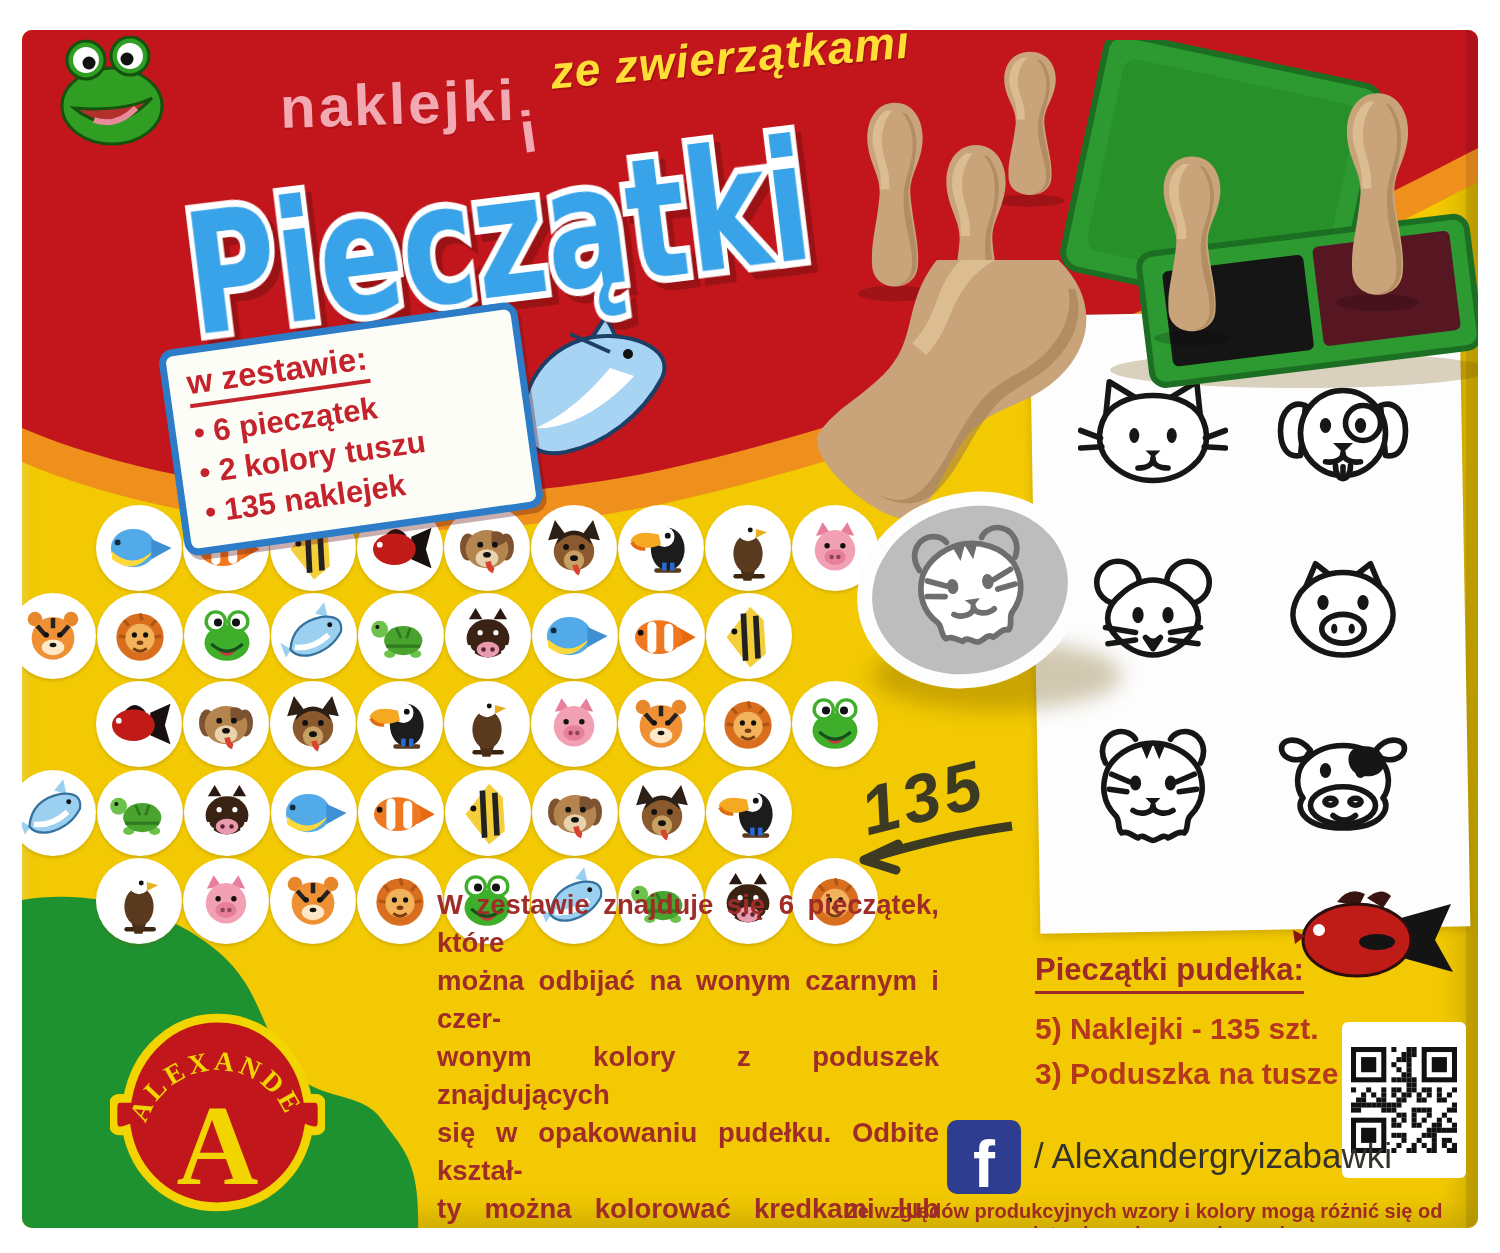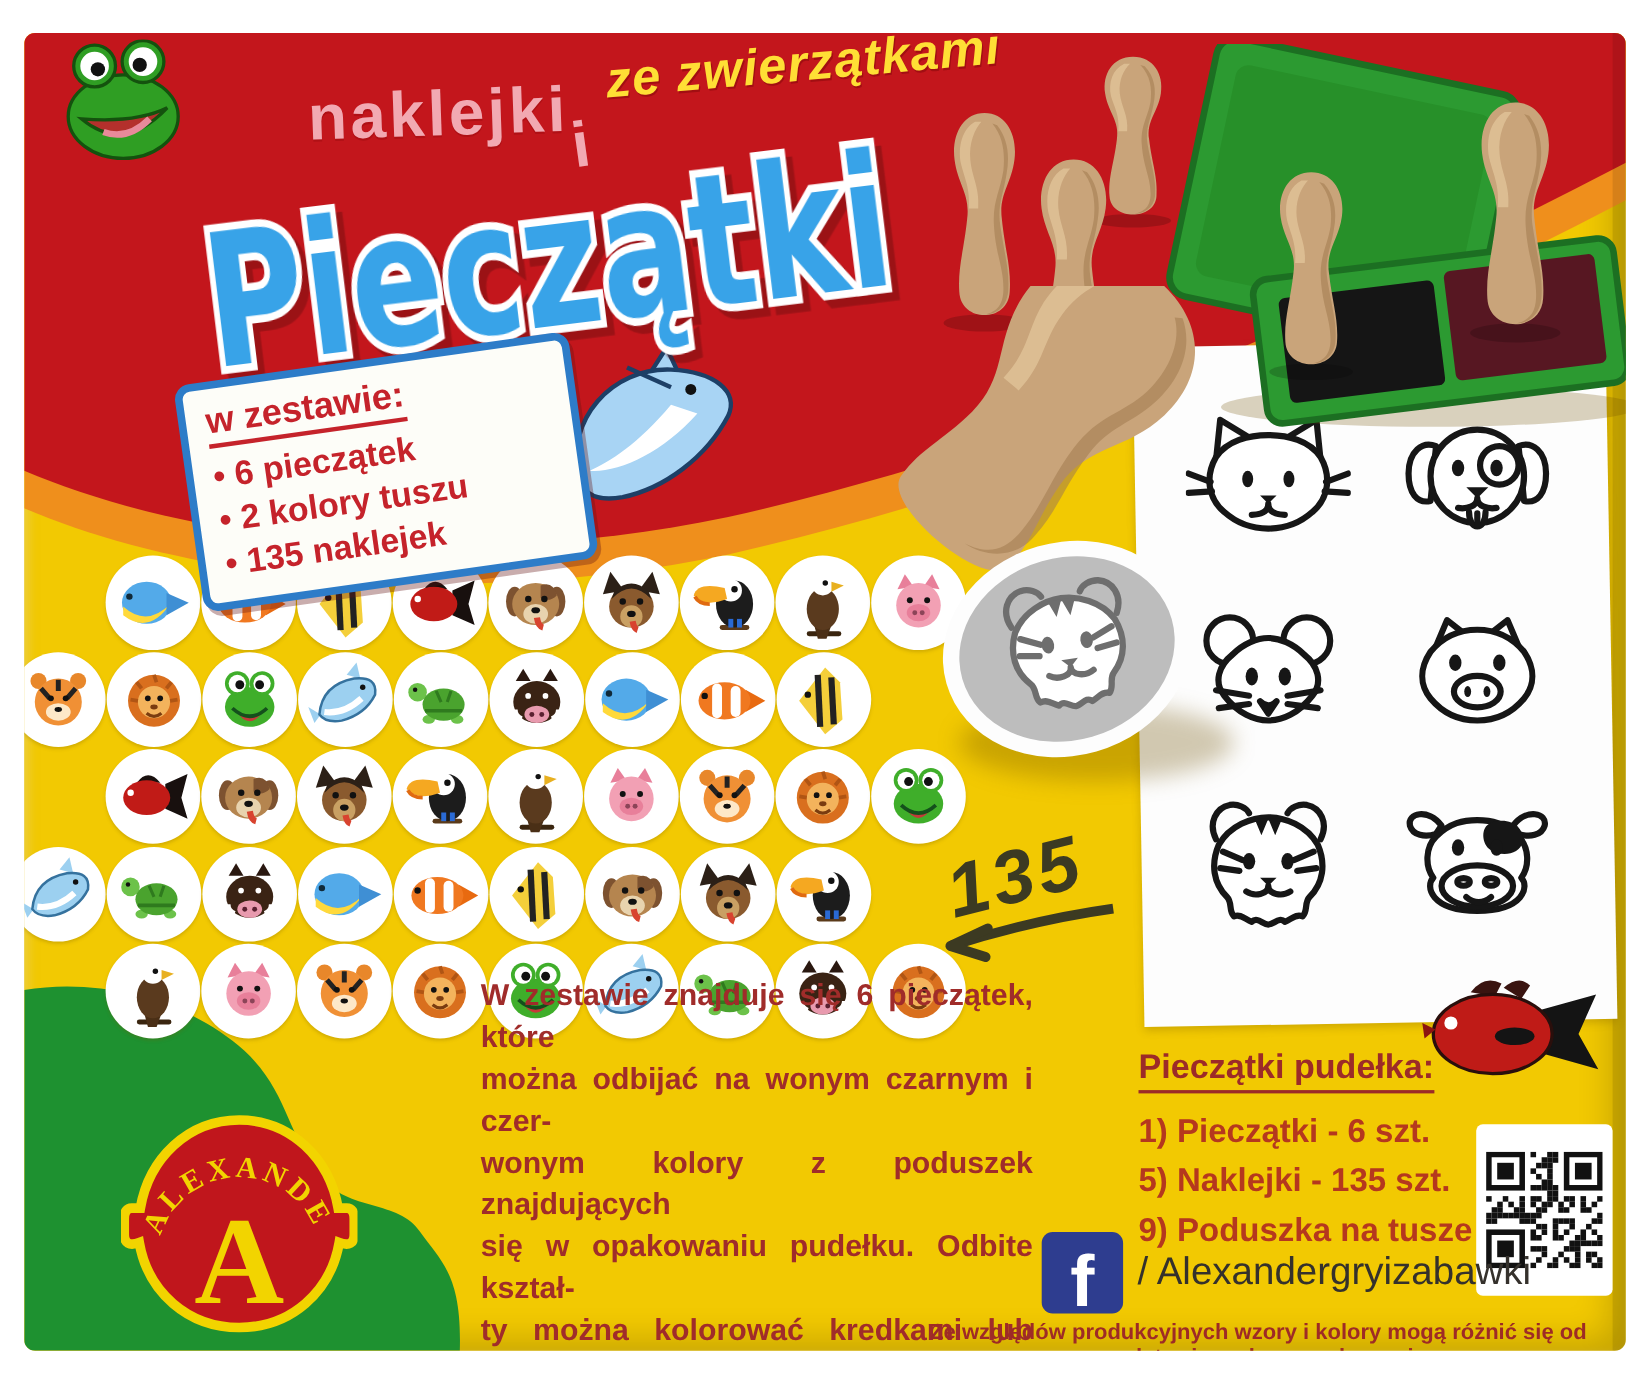--- a/index.html
+++ b/index.html
@@ -747,23 +747,22 @@
         <div class="dl">W zestawie znajduje się 6 pieczątek, które</div>
         <div class="dl">można odbijać na wonym czarnym i czer-</div>
         <div class="dl">wonym kolory z poduszek znajdujących</div>
         <div class="dl">się w opakowaniu pudełku. Odbite kształ-</div>
         <div class="dl">ty można kolorować kredkami lub dodat-</div>
       </div>
 
     <div class="abs contents">
       <div class="ch">Pieczątki pudełka:</div>
       <div id="contents-items">
-          <div class="ci">1) Pieczątki - 6 szt.</div>
           <div class="ci">5) Naklejki - 135 szt.</div>
-          <div class="ci">9) Poduszka na tusze</div>
+          <div class="ci">3) Poduszka na tusze</div>
         </div>
     </div>
 
     <svg class="abs" style="left:1263px;top:850px;z-index:3;" width="175" height="118" viewBox="0 0 175 118">
       <polygon points="116,38 166,24 150,60 168,92 118,78" fill="#141414"></polygon>
       <path d="M52,22 Q64,6 80,14 L74,26 Z" fill="#3a1410"></path>
       <path d="M82,18 Q96,6 106,16 L98,28 Z" fill="#3a1410"></path>
       <ellipse cx="72" cy="60" rx="54" ry="36" fill="#bf1b17" stroke="#2a0f0c" stroke-width="3"></ellipse>
       <path d="M20,56 L8,50 L10,64 Z" fill="#8c1410"></path>
       <ellipse cx="92" cy="62" rx="18" ry="8" fill="#141414"></ellipse>

